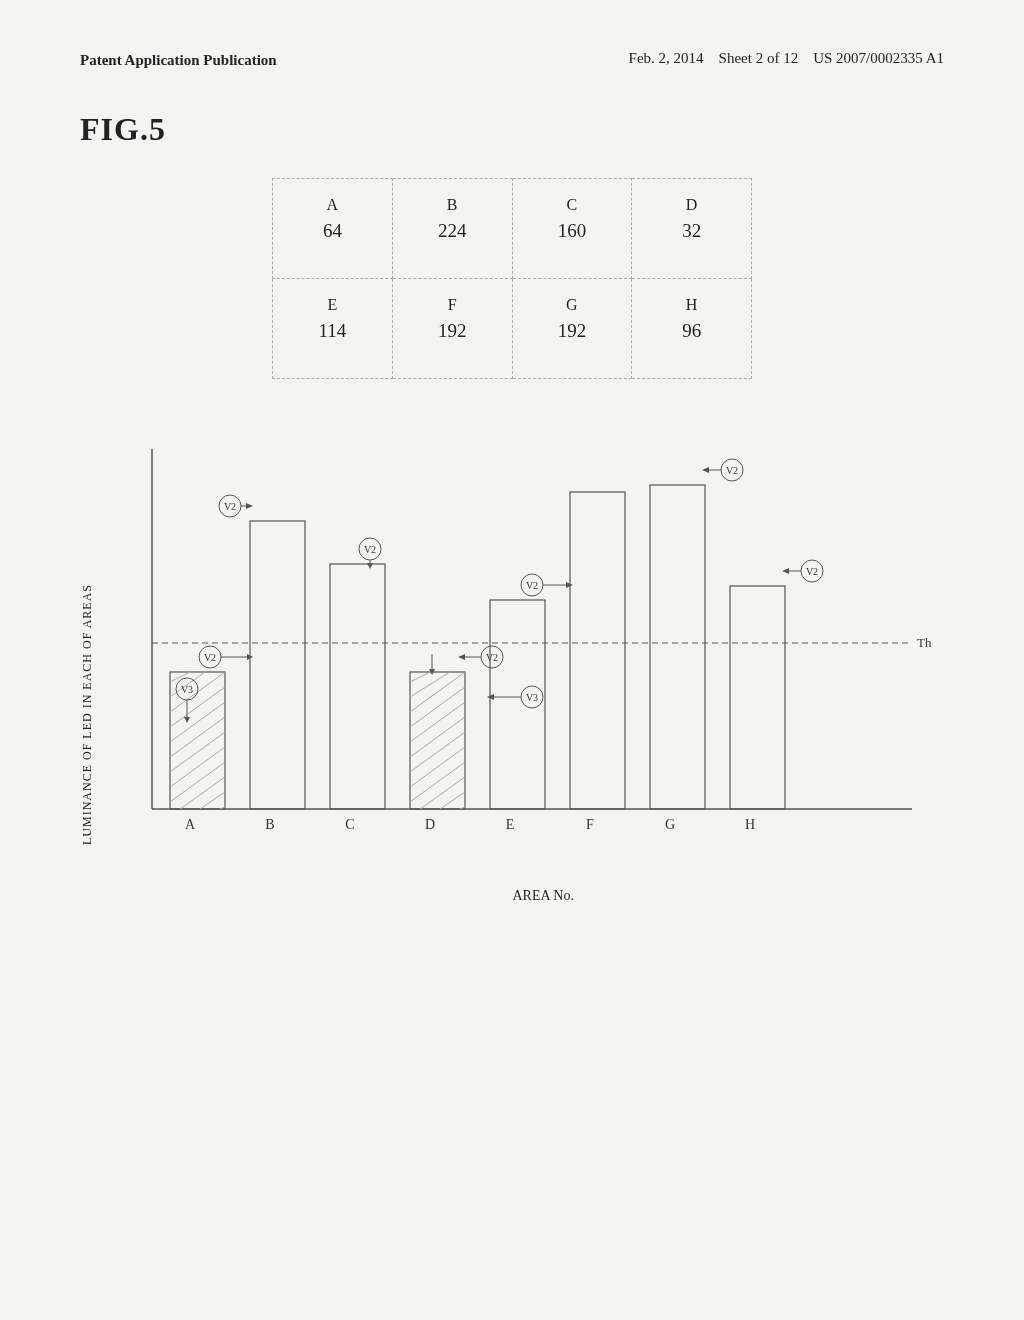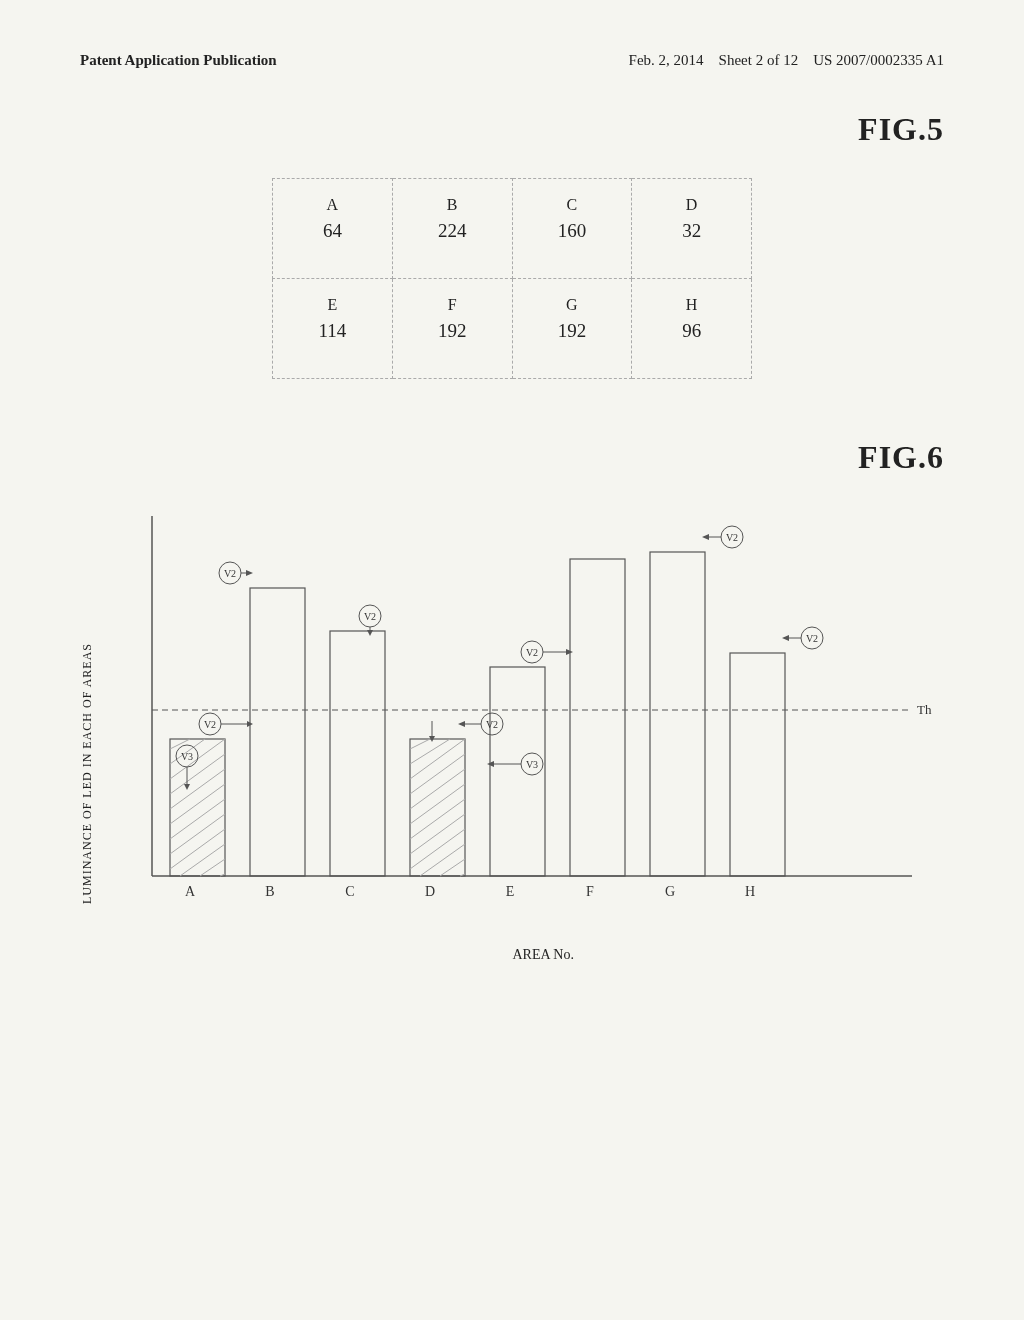--- a/index.html
+++ b/index.html
@@ -14,37 +14,37 @@
     .page {
       width: 1024px;
       min-height: 1320px;
       background: #f5f5f0;
       padding: 50px 80px;
     }
     
     .header {
       display: flex;
       justify-content: space-between;
-      align-items: center;
+      align-items: flex-start;
       margin-bottom: 40px;
       font-size: 15px;
     }
     .header-left {
       font-weight: bold;
       font-size: 15px;
       line-height: 1.4;
     }
     .header-right {
       font-size: 15px;
       text-align: right;
     }
 
     
     .fig-title {
-      text-align: right;
+      text-align: left;
       font-size: 32px;
       font-weight: bold;
       margin-bottom: 30px;
       letter-spacing: 1px;
     }
 
     
     .grid-table {
       margin: 0 auto;
       border-collapse: collapse;
@@ -95,21 +95,21 @@
       color: #222;
       letter-spacing: 1px;
     }
     .chart-area {
       flex: 1;
       position: relative;
     }
     .x-axis-label {
       text-align: center;
       font-size: 14px;
-      margin-top: 7px;
+      margin-top: 15px;
       margin-left: 40px;
     }
   </style>
 </head>
 <body>
 
 <div class="page">
 
   <div class="header">
     <div class="header-left">
@@ -163,21 +163,20 @@
         <td>
           <span class="cell-letter">H</span>
           <span class="cell-value">96</span>
         </td>
       </tr>
     </tbody>
       </table>
   </div>
 
   <div class="fig6-section">
-    <div class="fig-title">FIG.6</div>
 
     <div class="fig6-chart-wrapper">
       <div class="y-axis-label">LUMINANCE OF LED IN EACH OF AREAS</div>
 
       <div class="chart-area">
         
         <svg width="820" height="430" viewBox="0 0 820 430" style="font-family: 'Times New Roman', serif; overflow: visible;">
 
           <line x1="50" y1="10" x2="50" y2="370" stroke="#555" stroke-width="1.5"></line>
 

